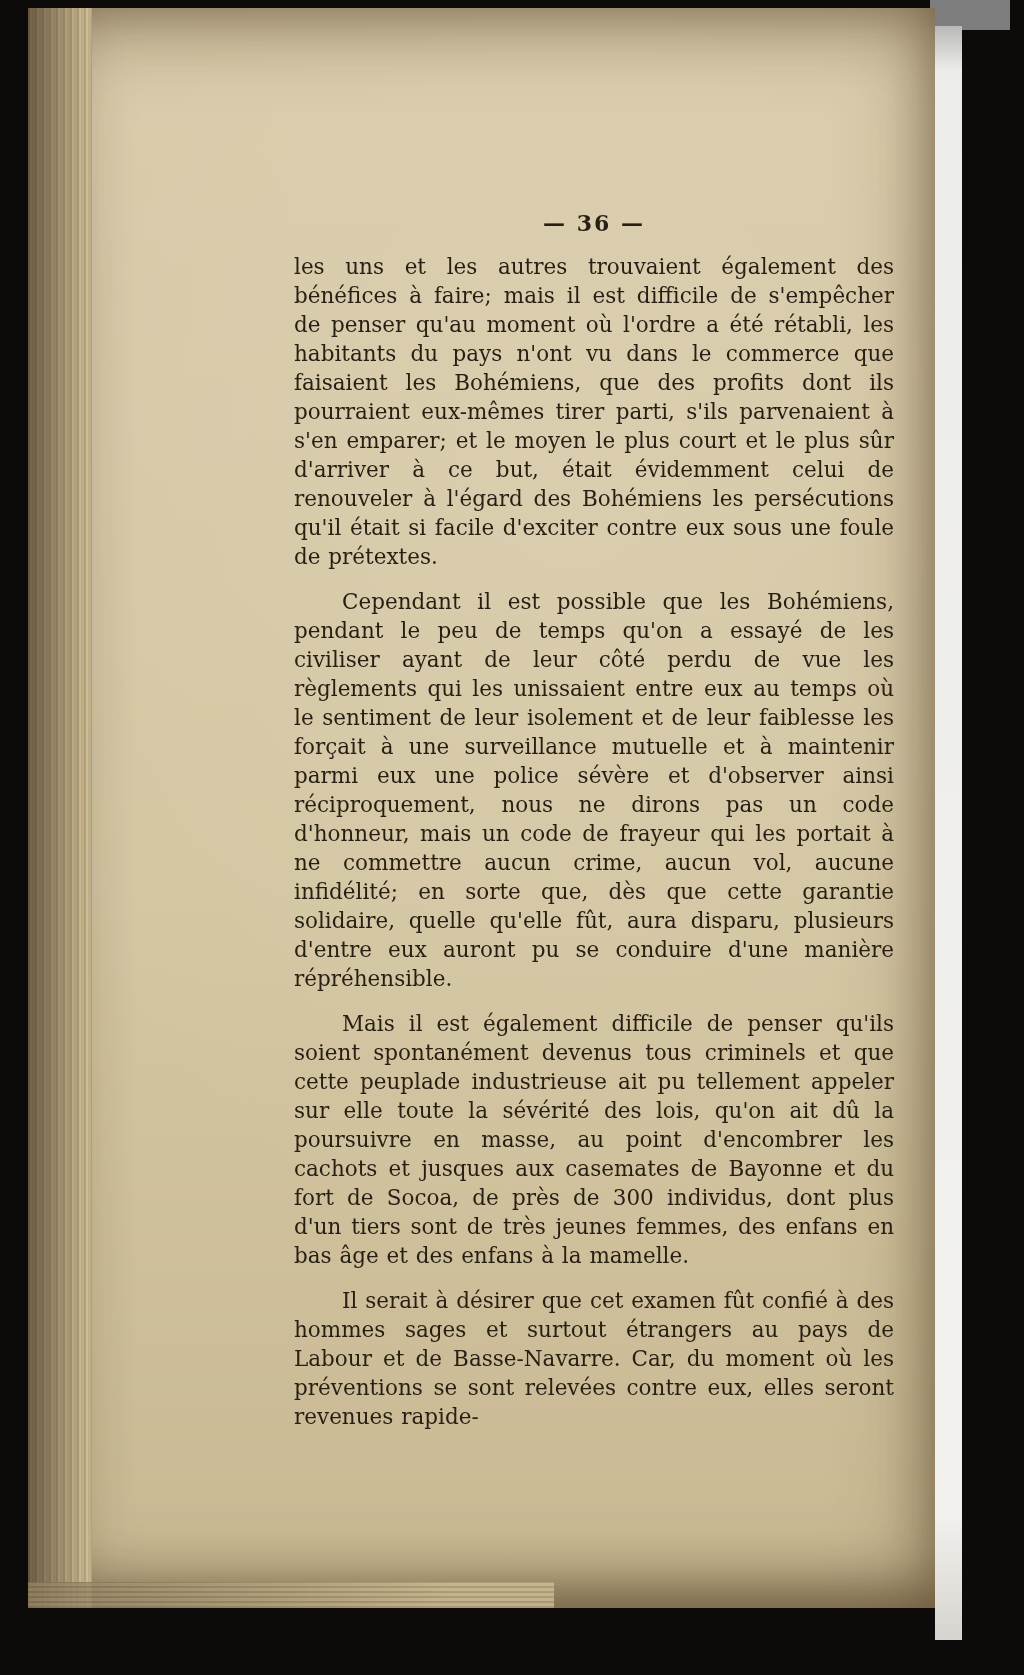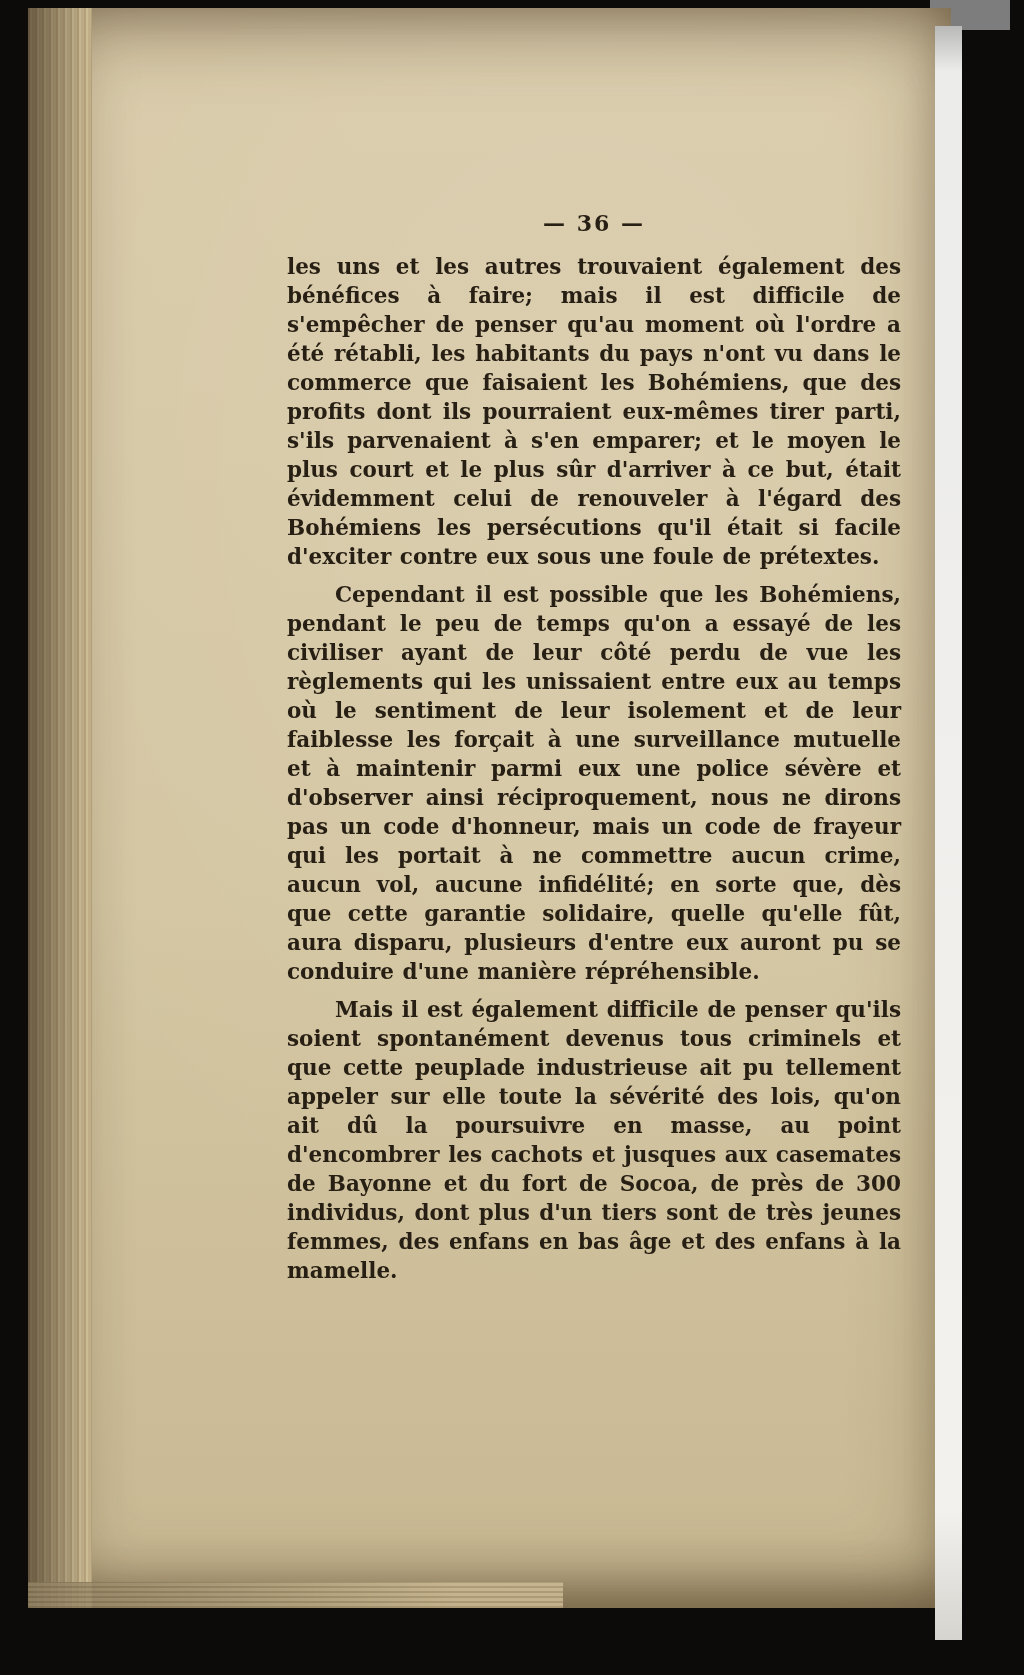--- a/index.html
+++ b/index.html
@@ -34,21 +34,20 @@
     top: 8px;
     width: 907px;
     height: 1600px;
     background:
       radial-gradient(120% 90% at 60% 28%, rgba(255,255,255,0.10), rgba(0,0,0,0) 60%),
       linear-gradient(180deg, #d9cbaa 0%, #d4c6a2 55%, #c8b993 100%);
     box-shadow:
       inset 0 0 95px rgba(70,50,25,0.45),
       inset 30px 0 70px rgba(60,40,20,0.38),
       inset 0 -20px 45px rgba(60,40,20,0.30);
-    padding-left: 16px;
   }
   
   .edges-left {
     position: absolute;
     left: 0;
     top: 0;
     width: 64px;
     height: 100%;
     background:
       linear-gradient(90deg, rgba(35,22,8,0.55), rgba(35,22,8,0.0) 88%),
@@ -93,24 +92,24 @@
     color: #271f13;
   }
   .page-number {
     text-align: center;
     font-size: 22px;
     font-weight: 700;
     letter-spacing: 2px;
     margin-bottom: 16px;
   }
   .text-block p {
-    margin: 9px;
+    margin: 16px;
     font-size: 21.5px;
     line-height: 29px;
-    font-weight: 700;
+    font-weight: 400;
     text-align: justify;
     hyphens: auto;
     -webkit-hyphens: auto;
     word-spacing: 1px;
   }
   .text-block p.ind {
     text-indent: 48px;
   }
 </style>
 </head>
@@ -127,18 +126,19 @@
     <div class="text-block">
       <div class="page-number">— 36 —</div>
 
       <p>les uns et les autres trouvaient également des bénéfices à faire; mais il est difficile de s'empêcher de penser qu'au moment où l'ordre a été rétabli, les habitants du pays n'ont vu dans le commerce que faisaient les Bohémiens, que des profits dont ils pourraient eux-mêmes tirer parti, s'ils parvenaient à s'en emparer; et le moyen le plus court et le plus sûr d'arriver à ce but, était évidemment celui de renouveler à l'égard des Bohémiens les persécutions qu'il était si facile d'exciter contre eux sous une foule de prétextes.</p>
 
       <p class="ind">Cependant il est possible que les Bohémiens, pendant le peu de temps qu'on a essayé de les civiliser ayant de leur côté perdu de vue les règlements qui les unissaient entre eux au temps où le sentiment de leur isolement et de leur faiblesse les forçait à une surveillance mutuelle et à maintenir parmi eux une police sévère et d'observer ainsi réciproquement, nous ne dirons pas un code d'honneur, mais un code de frayeur qui les portait à ne commettre aucun crime, aucun vol, aucune infidélité; en sorte que, dès que cette garantie solidaire, quelle qu'elle fût, aura disparu, plusieurs d'entre eux auront pu se conduire d'une manière répréhensible.</p>
 
       <p class="ind">Mais il est également difficile de penser qu'ils soient spontanément devenus tous criminels et que cette peuplade industrieuse ait pu tellement appeler sur elle toute la sévérité des lois, qu'on ait dû la poursuivre en masse, au point d'encombrer les cachots et jusques aux casemates de Bayonne et du fort de Socoa, de près de 300 individus, dont plus d'un tiers sont de très jeunes femmes, des enfans en bas âge et des enfans à la mamelle.</p>
 
 
+      <p class="ind">Il serait à désirer que cet examen fût confié à des hommes sages et surtout étrangers au pays de Labour et de Basse-Navarre. Car, du moment où les préventions se sont relevées contre eux, elles seront revenues rapide-</p>
     </div>
   </div>
 
   <div class="white-strip"></div>
 
 </div>
 
 </body></html>

